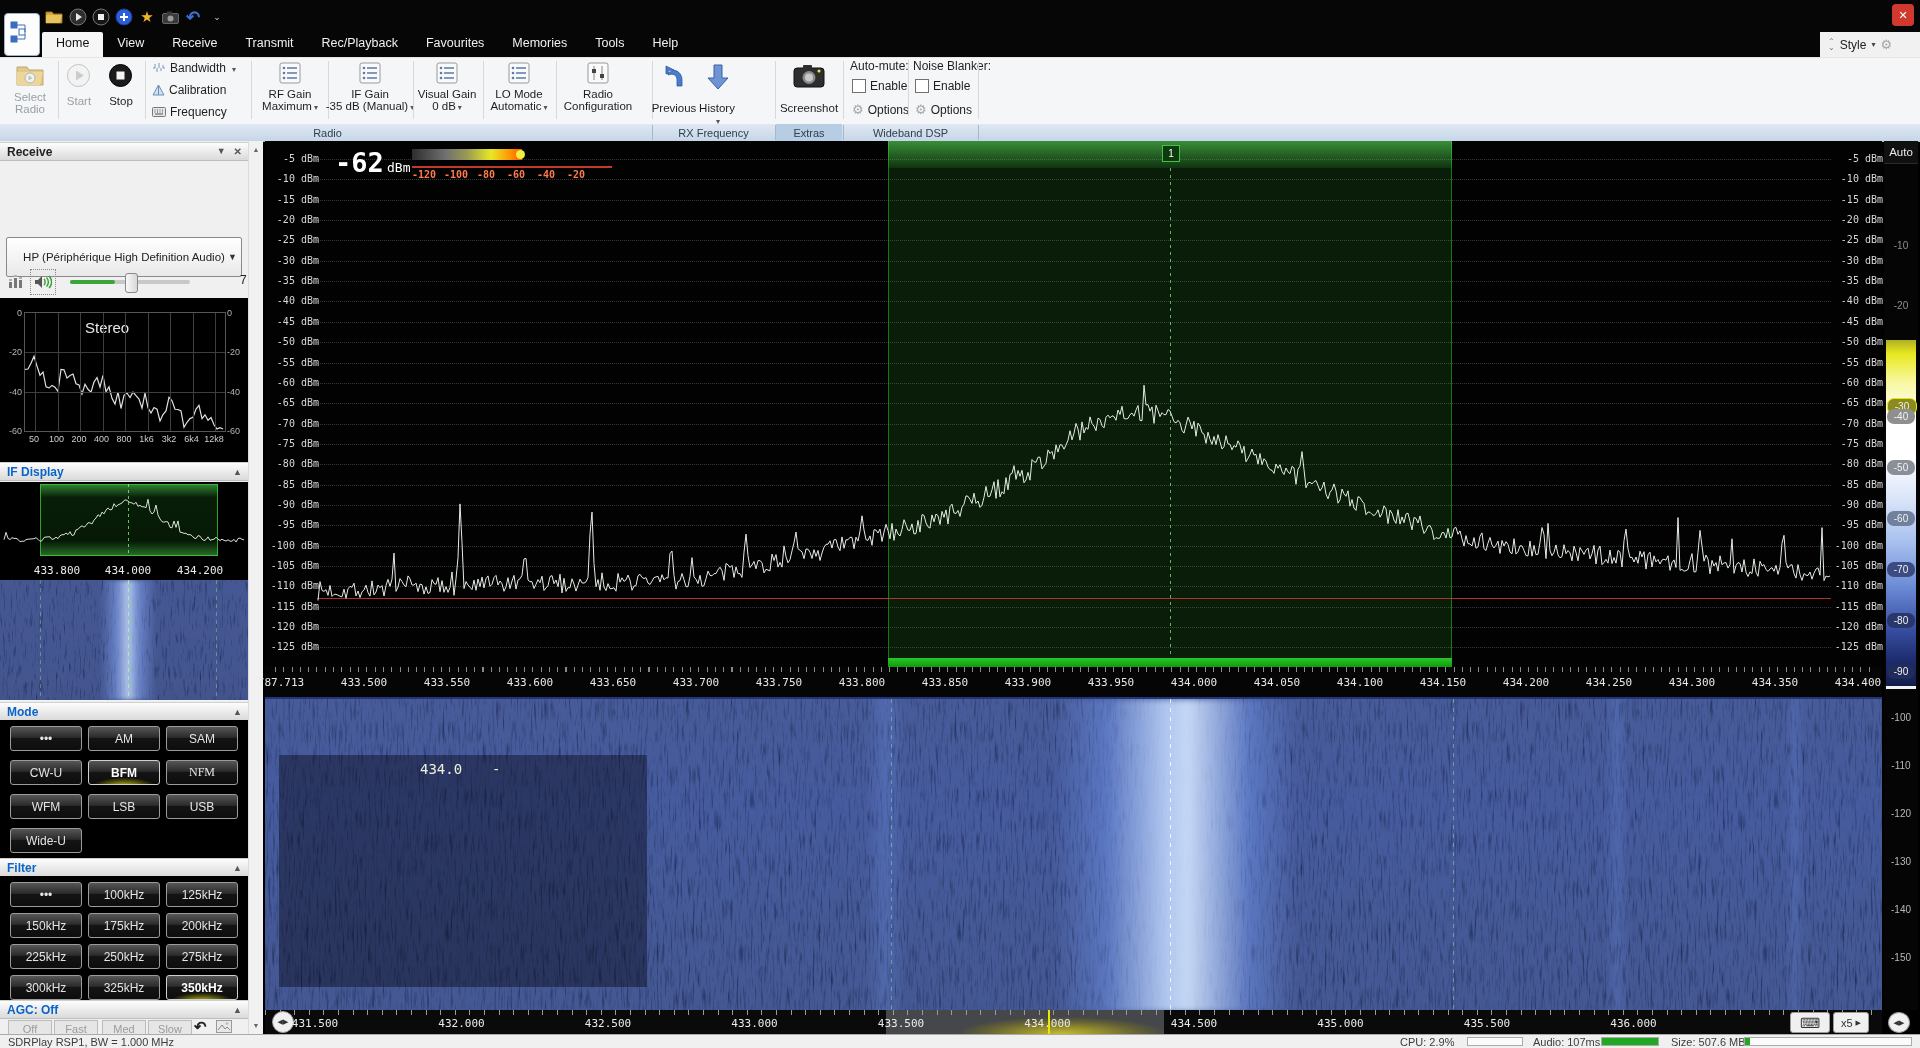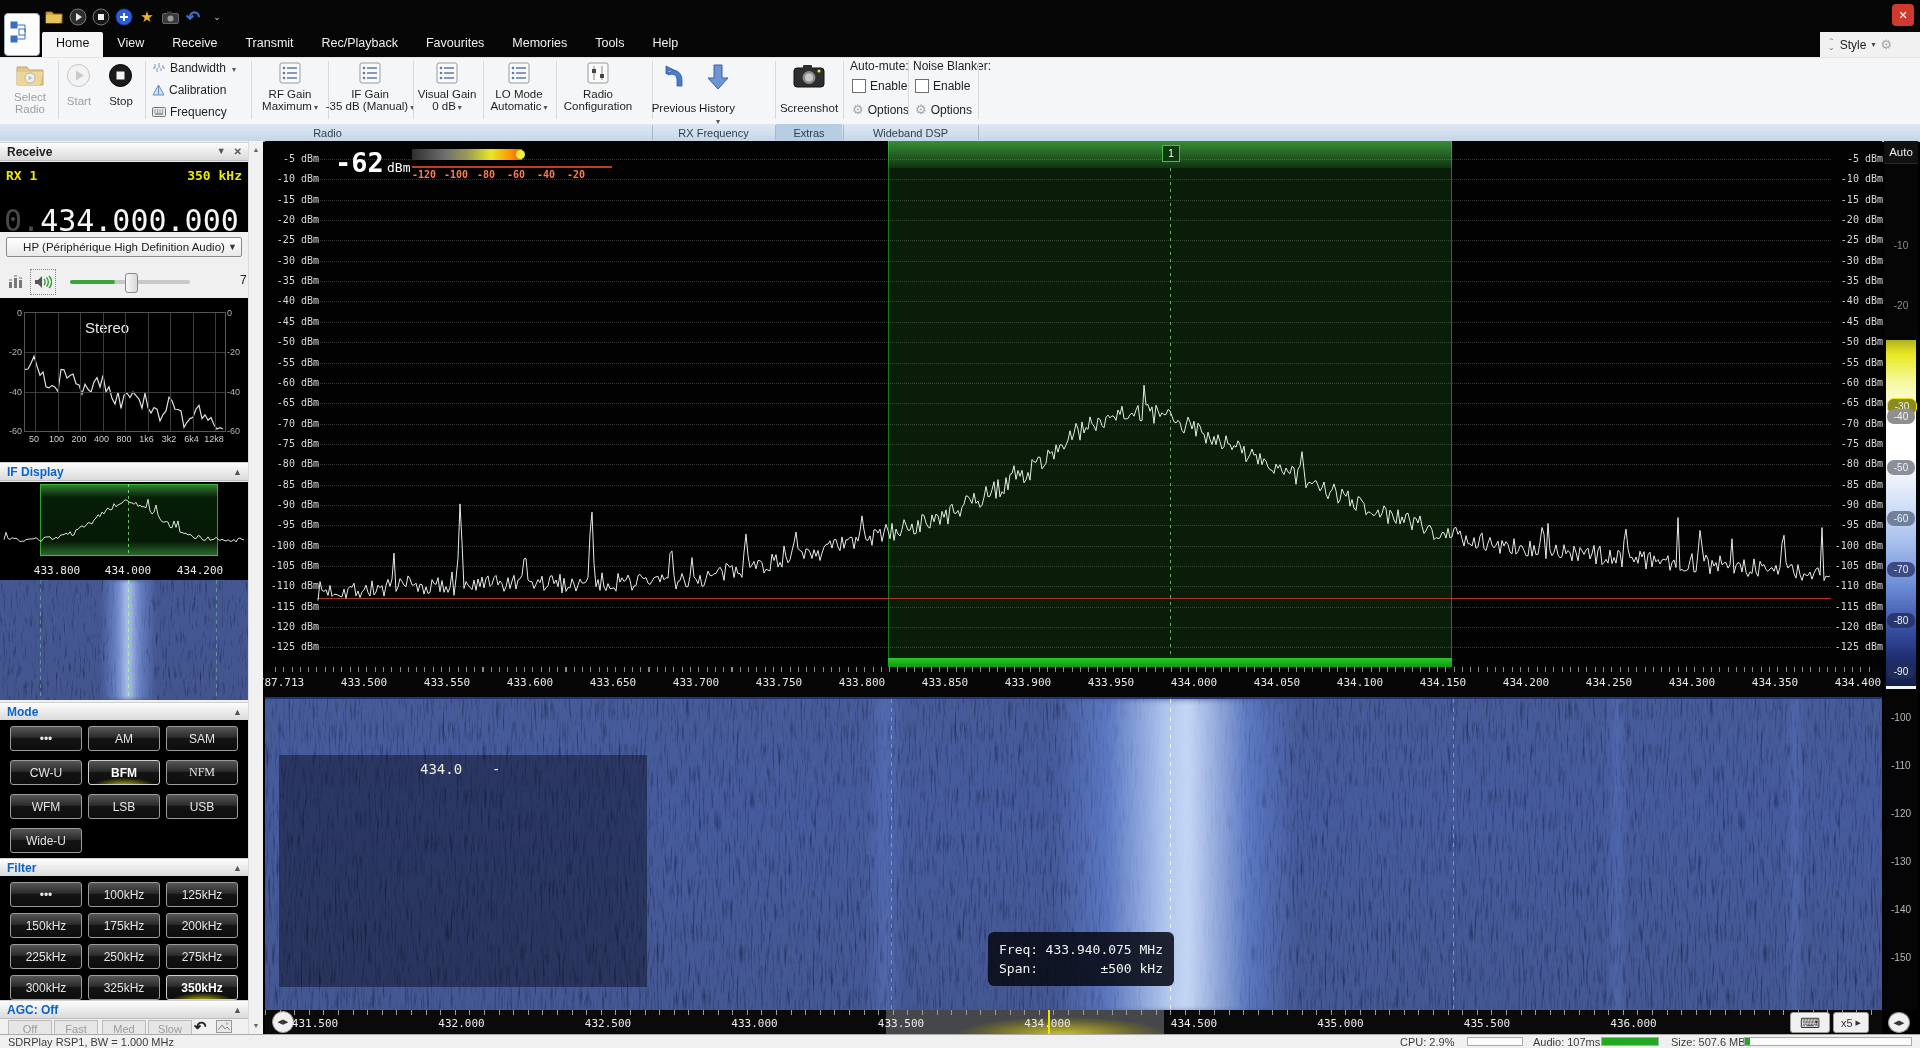--- a/index.html
+++ b/index.html
@@ -35,21 +35,21 @@
   
   #sidebar{left:0;top:141px;width:248px;height:893px;background:#f0f0f0;}
   .shead{position:absolute;left:0;width:248px;height:19px;background:linear-gradient(#fdfdfd,#dadada);
          border-top:1px solid #cfcfcf;border-bottom:1px solid #bdbdbd;font-size:12px;font-weight:bold;
          display:flex;align-items:center;padding-left:7px;box-sizing:border-box;color:#222;}
   .shead .htools{position:absolute;right:6px;display:flex;gap:8px;color:#555;font-size:9px;}
   .shead.blue{color:#0a64c8;}
   .panel-black{position:absolute;left:0;width:248px;background:#000;}
   #freq-big{left:4px;top:41px;font-size:30px;color:#f5f5f5;letter-spacing:0px;}
   #freq-big .dim{color:#4a4a4a;}
-  #combo{left:6px;top:96px;width:236px;height:20px;background:linear-gradient(#ffffff,#e9e9e9);
+  #combo{left:6px;top:96px;width:236px;height:40px;background:linear-gradient(#ffffff,#e9e9e9);
          border:1px solid #8a8a8a;border-radius:2px;display:flex;align-items:center;justify-content:center;
          font-size:11.5px;color:#222;box-sizing:border-box;}
   #combo .dd{position:absolute;right:4px;font-size:9px;color:#333;}
   .sbtn{position:absolute;width:72px;height:25px;border:1px solid #9b9b9b;border-radius:3px;color:#e4e4e4;
         font-size:12px;display:flex;align-items:center;justify-content:center;box-sizing:border-box;
         background:linear-gradient(#565656 0%,#2b2b2b 45%,#141414 50%,#0d0d0d 100%);}
   .sbtn.sel{color:#fff;font-weight:bold;border-color:#cfcfcf;
         background:radial-gradient(ellipse 60% 55% at 50% 115%,rgba(225,225,40,0.95),rgba(130,130,10,0.5) 55%,rgba(0,0,0,0) 78%),
                    linear-gradient(#565656 0%,#2b2b2b 45%,#141414 50%,#0d0d0d 100%);}
   .agcbtn{position:absolute;top:2px;width:44px;height:17px;background:#e6e6e6;border:1px solid #bcbcbc;
@@ -374,25 +374,20 @@
   <div class="abs" id="sidebar">
 
     <div class="shead" style="top:1px">
       <span>Receive</span>
       <span class="htools">
           <span>▼</span>
           <span style="font-size:10px">✕</span>
         </span>
     </div>
 
-    <div class="panel-black" style="top:21px;height:70px">
-      <div class="abs mono" style="left:6px;top:6px;font-size:13px;font-weight:bold;color:#e8e800">RX 1</div>
-      <div class="abs mono" style="right:6px;top:6px;font-size:13px;font-weight:bold;color:#e8e800">350 kHz</div>
-      <div class="abs mono" id="freq-big"><span class="dim">0.</span><span>434.000.000</span></div>
-    </div>
 
     <div class="abs" id="combo">
       <span>HP (Périphérique High Definition Audio)</span>
       <span class="dd">▼</span>
     </div>
 
     <div class="abs" style="left:8px;top:132px">
       <svg width="16" height="16" viewBox="0 0 16 16">
           <rect x="1" y="9" width="3" height="6" fill="#787878"></rect>
           <rect x="6" y="5" width="3" height="10" fill="#787878"></rect>
@@ -695,30 +690,20 @@
     <div class="wf-col" style="left:600px;width:40px;background:linear-gradient(90deg,rgba(0,0,0,0),rgba(110,145,230,.28),rgba(0,0,0,0))"></div>
     <div class="wf-col" style="left:1340px;width:24px;background:linear-gradient(90deg,rgba(0,0,0,0),rgba(110,145,230,.22),rgba(0,0,0,0))"></div>
     <div class="wf-col" style="left:1520px;width:20px;background:linear-gradient(90deg,rgba(0,0,0,0),rgba(110,145,230,.2),rgba(0,0,0,0))"></div>
     <div class="wf-dash" style="left:626px;background:repeating-linear-gradient(180deg,rgba(170,255,170,.4) 0 4px,rgba(0,0,0,0) 4px 9px)"></div>
     <div class="wf-dash" style="left:1188px;background:repeating-linear-gradient(180deg,rgba(170,255,170,.4) 0 4px,rgba(0,0,0,0) 4px 9px)"></div>
     <div class="wf-dash" style="left:905px;background:repeating-linear-gradient(180deg,rgba(255,255,255,.8) 0 4px,rgba(0,0,0,0) 4px 9px)"></div>
     <div class="abs" id="wf-readout">
       <div class="t mono">434.0</div>
       <div class="d mono">-</div>
     </div>
-    <div class="abs mono" id="wf-tip">
-      <div class="row">
-          <span>Freq:</span>
-          <span>433.940.075 MHz</span>
-        </div>
-      <div class="row">
-          <span>Span:</span>
-          <span>±500 kHz</span>
-        </div>
-    </div>
   </div>
 
   <div class="abs" id="wf-axis">
     <div class="abs" id="wf-band"></div>
     <div class="abs" id="wf-glow"></div>
     <div class="ticks"></div>
     <div class="abs" id="wf-yellowline"></div>
     <div class="axis-btn circ" style="left:7px;top:1px;width:22px;height:22px;font-size:7px">◀▶</div>
   <div class="wlab" style="left: 18px;">431.500</div>
       <div class="wlab" style="left: 164.5px;">432.000</div>

